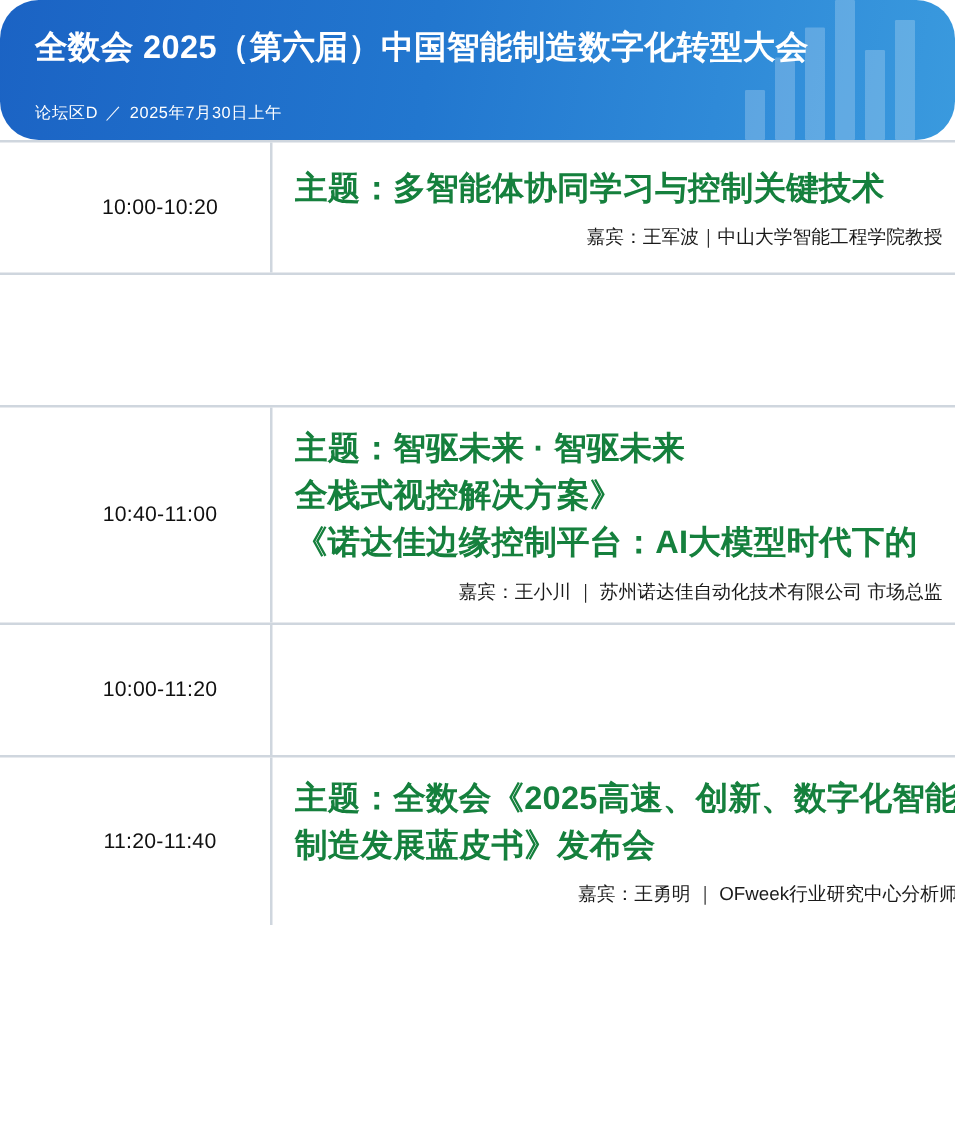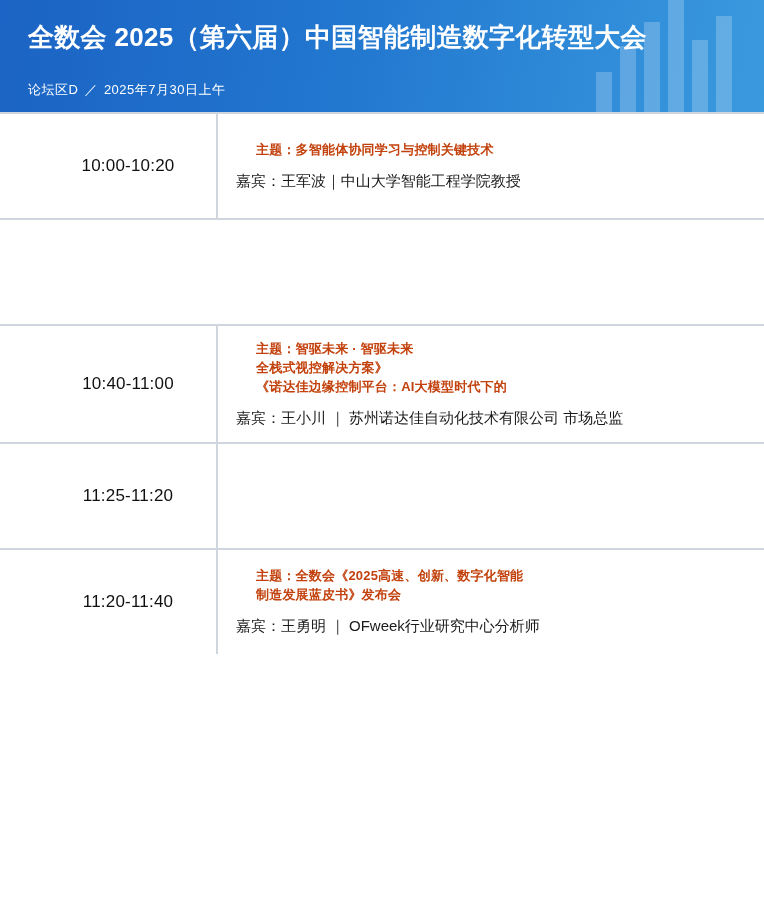--- a/index.html
+++ b/index.html
@@ -20,20 +20,21 @@
     box-sizing: border-box;
     overflow: hidden;
   }
 
   
   .header {
     position: relative;
     height: 112px;
     background: linear-gradient(100deg, #1b63c4 0%, #2277cf 45%, #2f8ad8 75%, #3a9ade 100%);
     overflow: hidden;
+    border-radius: 31px;
   }
   .header-bars {
     position: absolute;
     right: 14px;
     bottom: 0;
     height: 112px;
     width: 160px;
   }
   .header-bars span {
     position: absolute;
@@ -105,37 +106,37 @@
   }
   .content-cell {
     flex: 1 1 auto;
     display: flex;
     flex-direction: column;
     justify-content: center;
     padding: 14px 10px 14px 18px;
     box-sizing: border-box;
   }
   .topic {
-    font-size: 13px;
+    font-size: 26px;
     font-weight: bold;
-    color: #c2410c;
+    color: #15803d;
     line-height: 1.45;
     letter-spacing: 0.2px;
-    margin-left: 20px;
   }
   .topic-line {
     display: block;
     white-space: nowrap;
   }
   .guest {
     margin-top: 10px;
     font-size: 15px;
     color: #1a1a1a;
     line-height: 1.4;
     white-space: nowrap;
+    text-align: right;
   }
 </style>
 </head>
 <body>
 
 <div class="page">
 
   <div class="header">
     <div class="header-bars">
       <span class="hb1"></span>
@@ -179,21 +180,21 @@
           <span class="topic-line">主题：智驱未来 · 智驱未来</span>
           <span class="topic-line">全栈式视控解决方案》</span>
           <span class="topic-line">《诺达佳边缘控制平台：AI大模型时代下的</span>
         </div>
         <div class="guest">嘉宾：王小川 ｜ 苏州诺达佳自动化技术有限公司 市场总监</div>
       </div>
     </div>
 
     <div class="row">
       <div class="time-cell">
-        <span class="time-text">11:25-11:20</span>
+        <span class="time-text">10:00-11:20</span>
       </div>
     </div>
 
     <div class="row">
       <div class="time-cell">
         <span class="time-text">11:20-11:40</span>
       </div>
       <div class="content-cell">
         <div class="topic">
           <span class="topic-line">主题：全数会《2025高速、创新、数字化智能</span>

